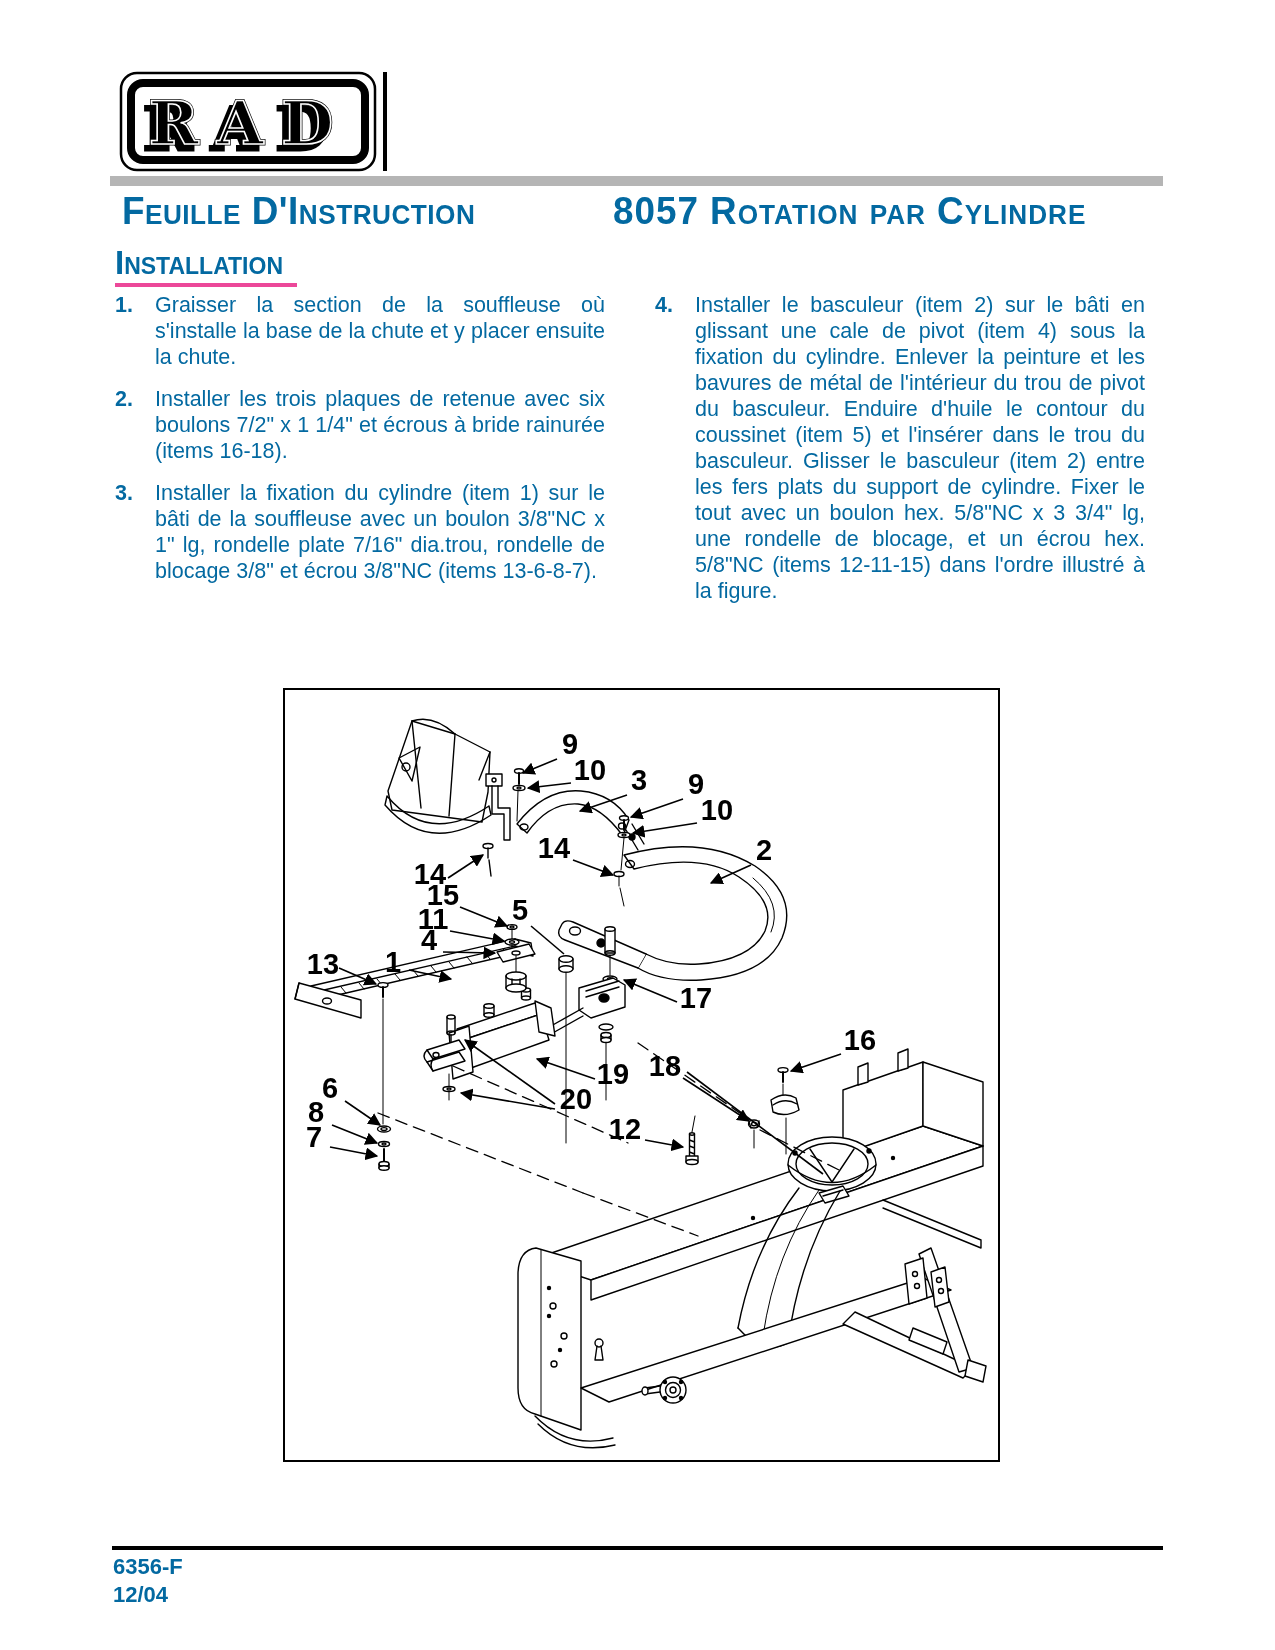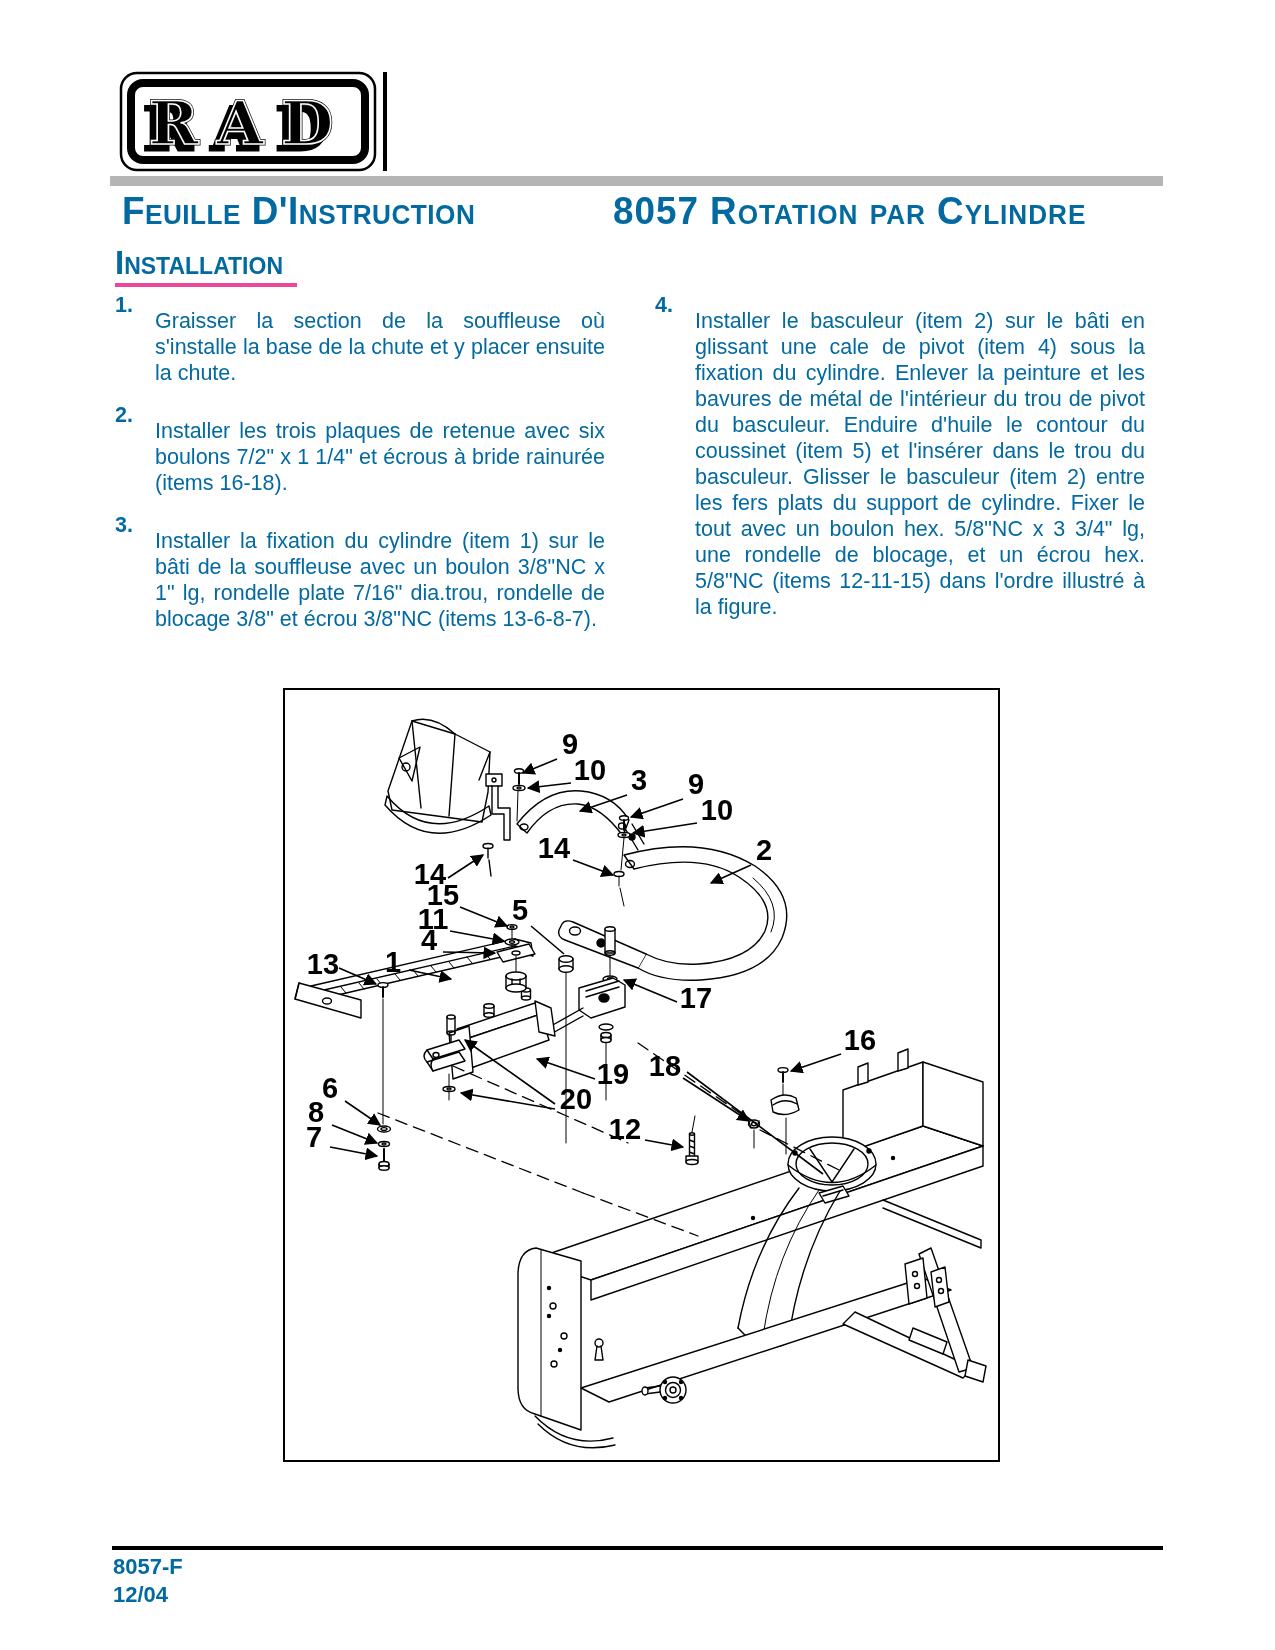--- a/index.html
+++ b/index.html
@@ -19,21 +19,21 @@
   .doc-title.right{left:613px;letter-spacing:1px;}
   .section-heading{
     position:absolute;left:115px;top:246px;font-weight:bold;font-variant:small-caps;
     font-size:33px;border-bottom:4px solid #ec4899;padding:0 14px 2px 0;line-height:1.05;
   }
   .col{position:absolute;top:292px;width:490px;font-size:21.5px;line-height:26px;}
   .col.left{left:115px;}
   .col.right{left:655px;}
   .instr{display:flex;margin-bottom:16px;}
   .instr .num{flex:0 0 40px;font-weight:bold;}
-  .instr .txt{flex:1;text-align:justify;margin-top:16px;}
+  .instr .txt{flex:1;text-align:justify;}
   .diagram-wrap{position:absolute;left:283px;top:688px;width:717px;height:774px;}
   .footer-rule{position:absolute;left:112px;top:1546px;width:1051px;height:4px;background:#000;}
   .footer-text{position:absolute;left:113px;font-weight:bold;font-size:22px;line-height:1;}
   .footer-text.doc{top:1556px;}
   .footer-text.date{top:1584px;}
   .callout-num{
     font-family:"Liberation Sans",sans-serif;font-weight:bold;font-size:29px;
     fill:#000;text-anchor:middle;
   }
   svg{display:block;}
@@ -349,16 +349,16 @@
           <text x="33" y="434" class="callout-num">8</text>
           <polyline points="47,459 94,468" fill="none" stroke="#000" stroke-width="1.6" marker-end="url(#arrowhead)"></polyline>
           <text x="31" y="459" class="callout-num">7</text>
           <polyline points="362,452 400,459" fill="none" stroke="#000" stroke-width="1.6" marker-end="url(#arrowhead)"></polyline>
           <text x="342" y="451" class="callout-num">12</text>
         </g>
     </svg>
   </div>
 
   <div class="footer-rule"></div>
-  <div class="footer-text doc">8057-F</div>
+  <div class="footer-text doc">6356-F</div>
   <div class="footer-text date">12/04</div>
 
 </div>
 
 </body></html>

